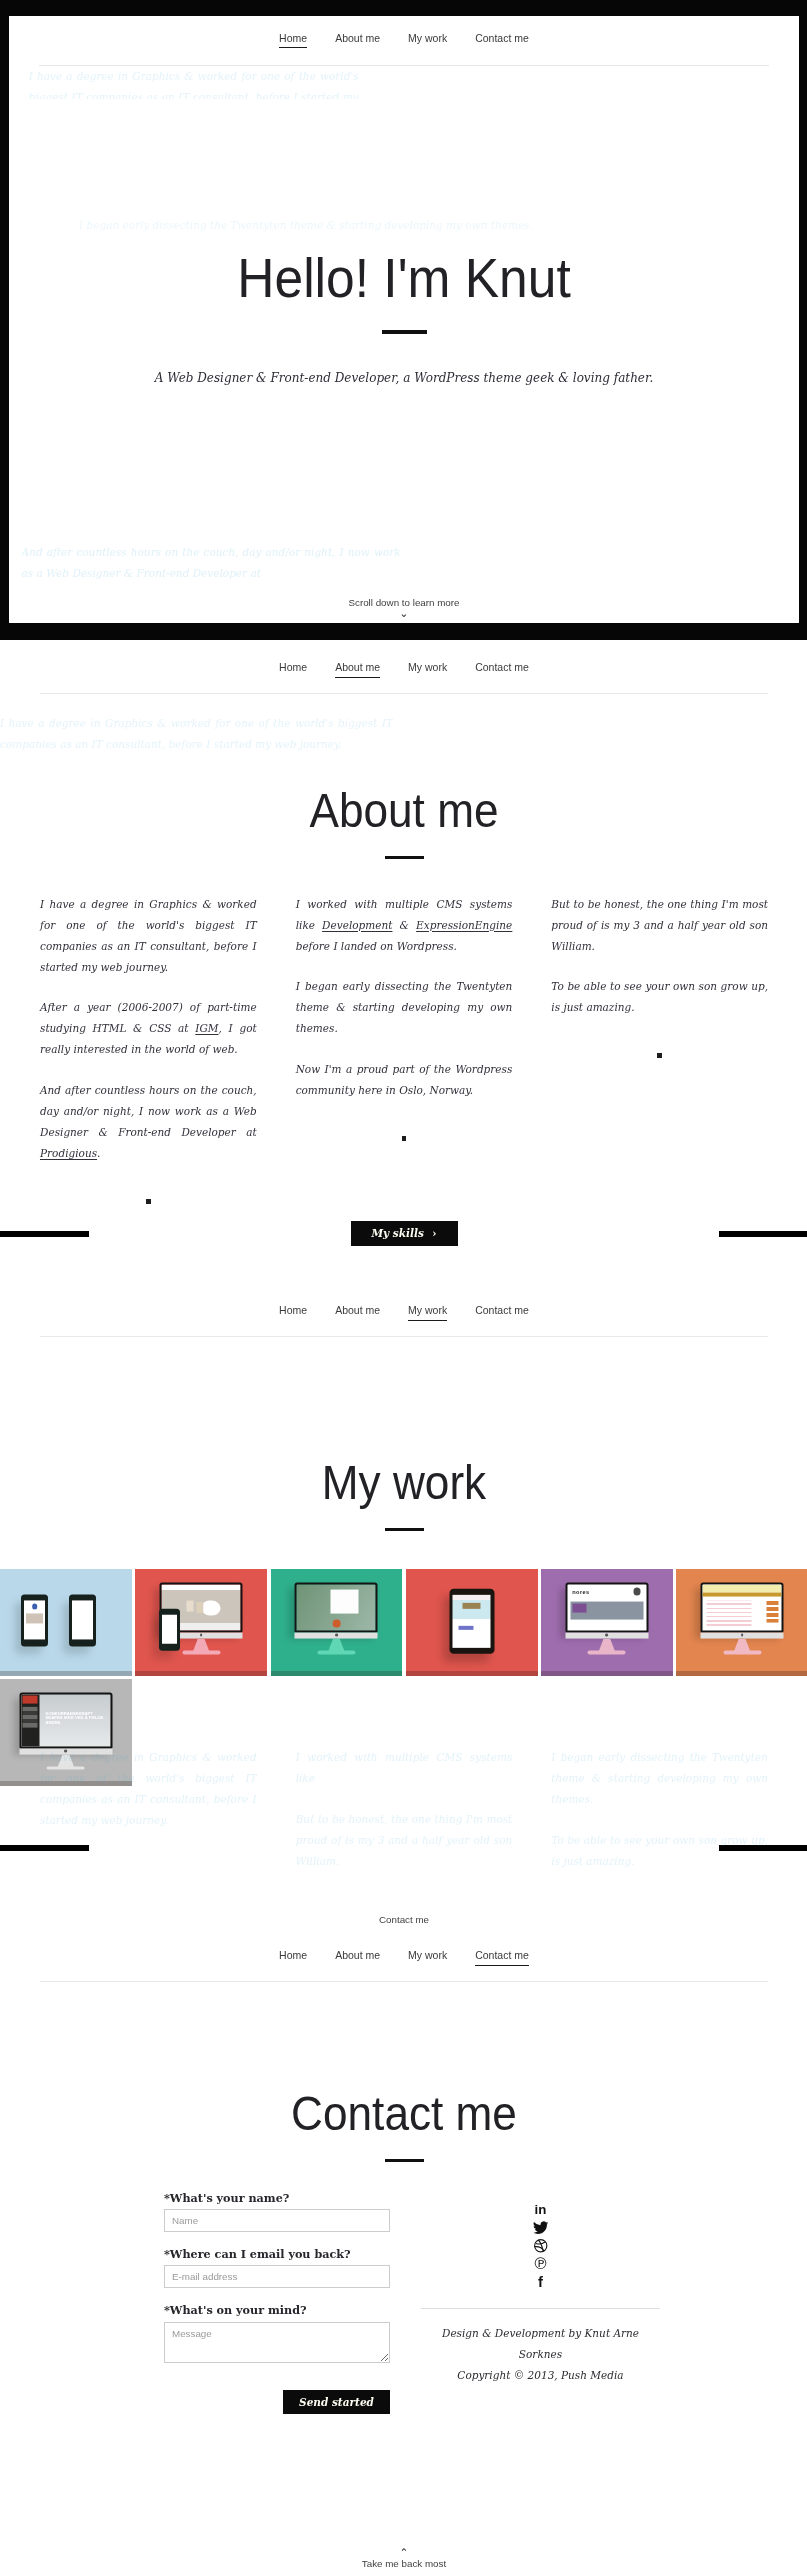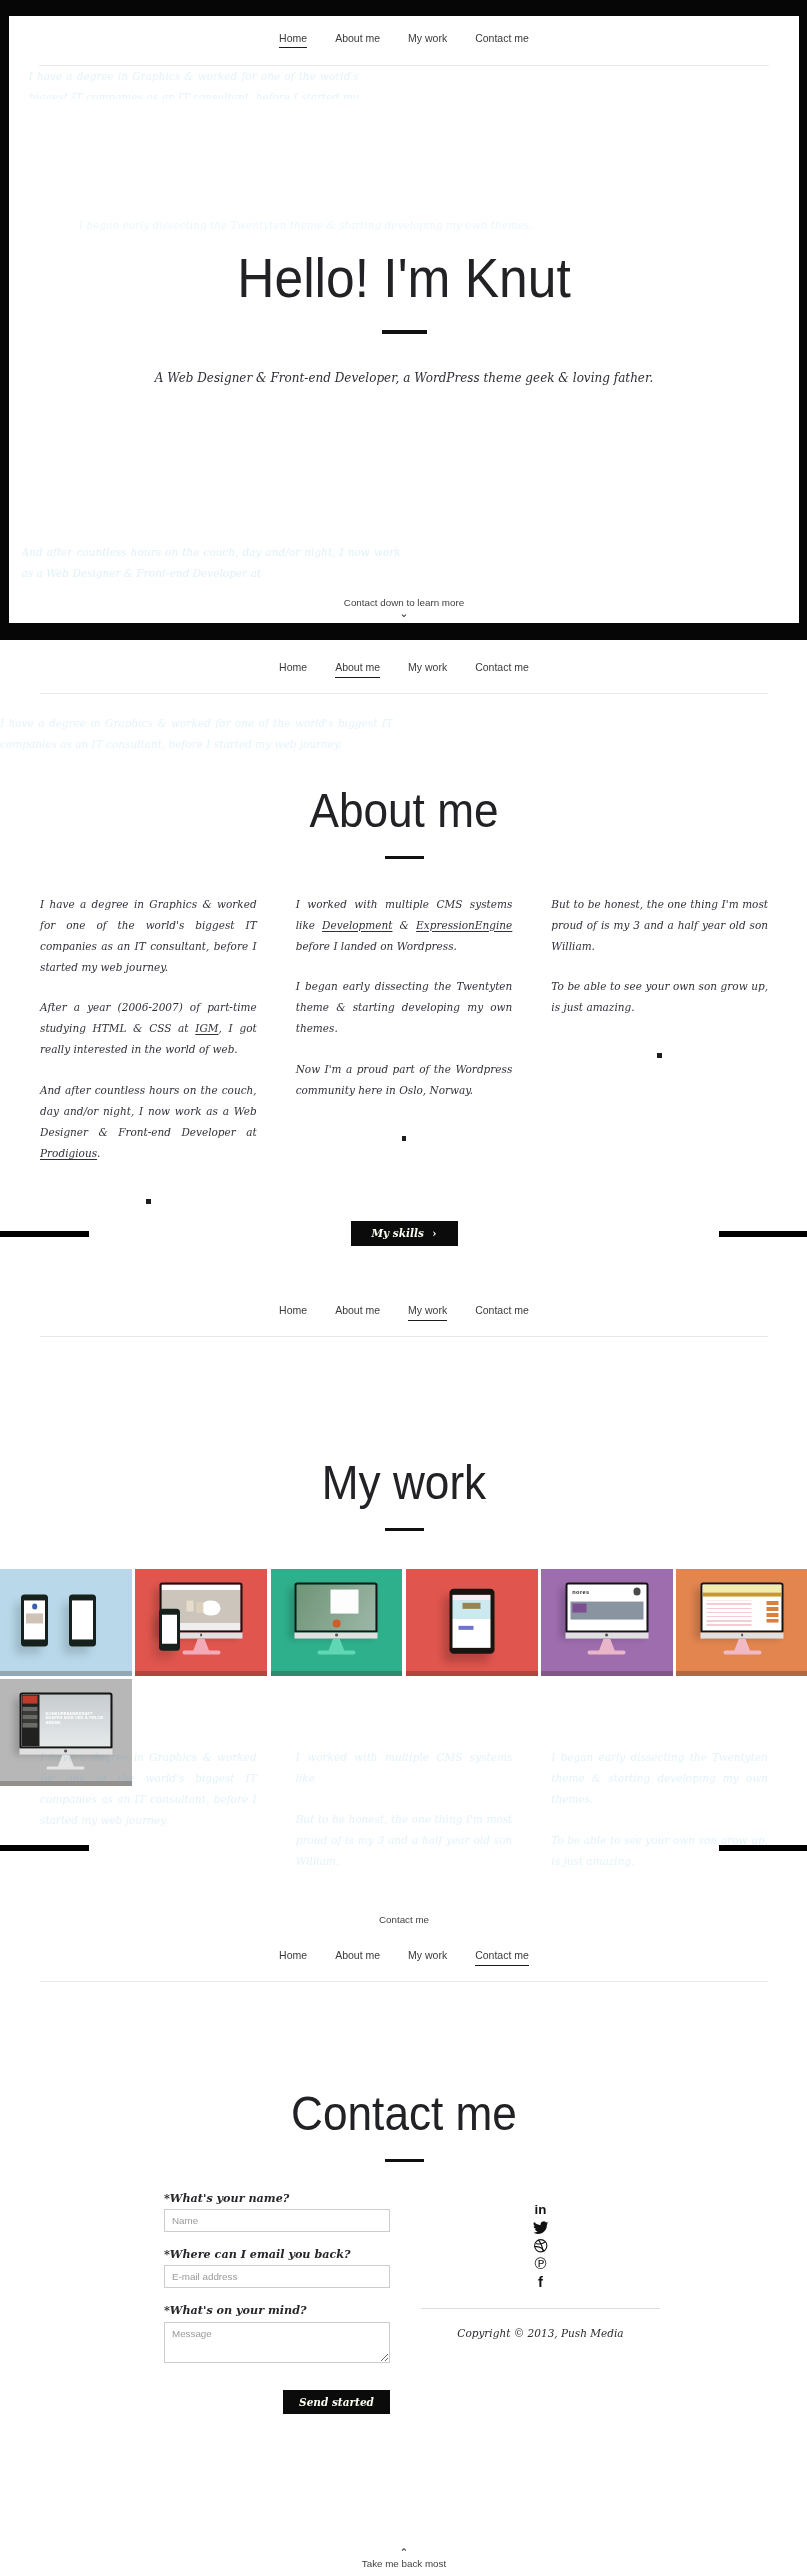--- a/index.html
+++ b/index.html
@@ -128,21 +128,21 @@
                     background:repeating-linear-gradient(#6a6a66 0 4.2px,#3a3a38 4.2px 8.4px);}
   .scr7-text{position:absolute;left:24px;top:17px;width:58px;font-weight:bold;font-size:4.2px;line-height:4.9px;
              color:#fff;text-transform:uppercase;}
 
   
   .contact{height:645px;}
   .contact .nav{margin-top:18px;}
   .contact .section-heading{margin-top:105px;}
   .contact-body{display:flex;gap:31px;margin:29.5px 0 0 164px;}
   .form-col{width:226px;}
-  .contact-label{display:block;font-family:"DejaVu Serif","Liberation Serif",serif;font-style:italic;
+  .contact-label{display:block;font-family:"DejaVu Serif","Liberation Serif",serif;
                  font-weight:bold;font-size:11.2px;color:#26262c;margin:15.5px 0 4.2px;}
   .contact-label:first-child{margin-top:0;}
   .text-input{box-sizing:border-box;width:100%;height:22.5px;border:0.7px solid #cccccc;padding:0 7px;
               font-family:"Liberation Sans",sans-serif;font-size:9.8px;color:#333;outline:none;}
   .text-area{box-sizing:border-box;width:100%;height:41px;border:0.7px solid #cccccc;padding:4.9px 7px;
              font-family:"Liberation Sans",sans-serif;font-size:9.8px;color:#333;resize:both;outline:none;}
   .text-input::placeholder,.text-area::placeholder{color:#9a9a9a;}
   .send-btn{display:flex;align-items:center;justify-content:center;margin:25px 0 0 auto;width:107px;height:24px;
             background:#0b0b0b;border:0;color:#fdfdf2;cursor:pointer;
             font-family:"DejaVu Serif","Liberation Serif",serif;font-style:italic;font-weight:bold;font-size:10.5px;}
@@ -184,21 +184,21 @@
     <h1 class="big-heading hero-title">Hello! I'm Knut</h1>
     <div class="heading-rule hero-rule"></div>
     <p class="serif hero-subtitle">A Web Designer &amp; Front-end Developer, a WordPress theme geek &amp; loving father.</p>
 
     <div class="ghost serif" style="bottom:25px;left:12.6px;width:379px;height:67px;opacity:.17;">
       <p>And after countless hours on the couch, day and/or night, I now work as a Web Designer &amp; Front-end Developer at </p>
       <p>But to be honest, the one thing I'm most proud of is my 3 and a half year old son William.</p>
     </div>
 
     <a class="scroll-hint">
-      <span class="sh-label">Contact down to learn more</span>
+      <span class="sh-label">Scroll down to learn more</span>
       <span class="sh-chev">⌄</span>
     </a>
   </section>
 
   <section class="panel about">
     <div class="ghost serif" style="top:62px;left:0;width:393px;height:65px;">
       <p>I have a degree in Graphics &amp; worked for one of the world's biggest IT companies as an IT consultant, before I started my web journey.</p>
     </div>
 
     <nav class="nav">
@@ -381,20 +381,21 @@
           </a>
           <a class="social-icon">
               <span class="icon-glyph">℗</span>
             </a>
           <a class="social-icon">
               <span class="icon-text" style="font-size:14.7px;">f</span>
             </a>
         </div>
         <div class="footer-divider"></div>
         <div class="credits">
+          <p>Design &amp; Development by Knut Arne Sorknes</p>
           <p>Copyright © 2013, Push Media</p>
         </div>
       </div>
     </div>
 
     <a class="back-home">
       <span class="sh-chev">⌃</span>
       <span>Take me back most</span>
     </a>
   </section>

